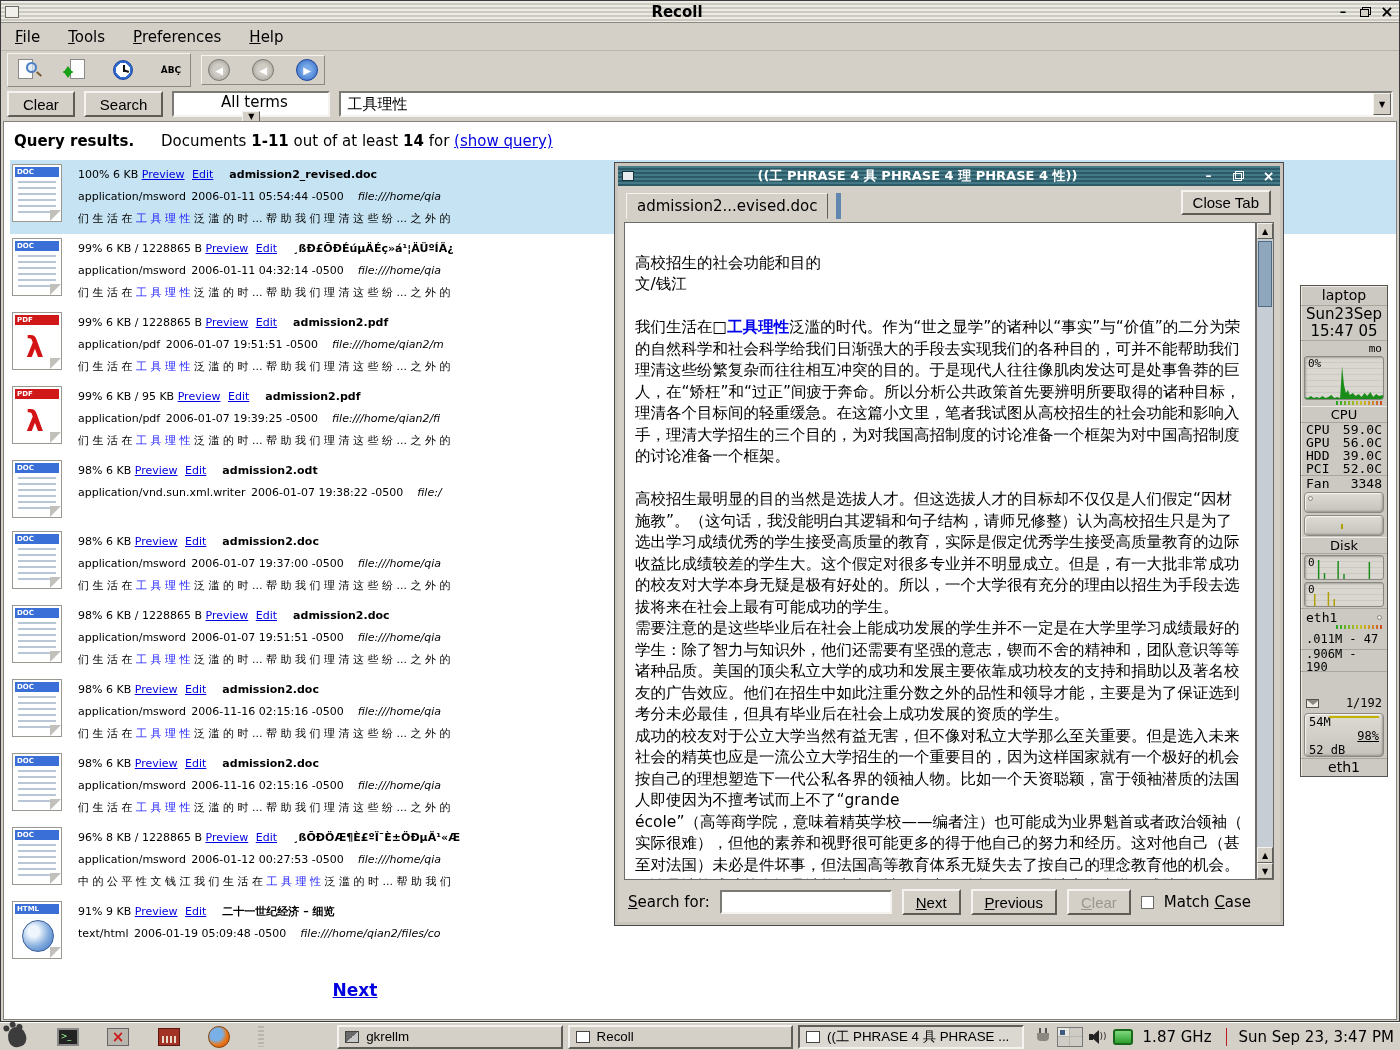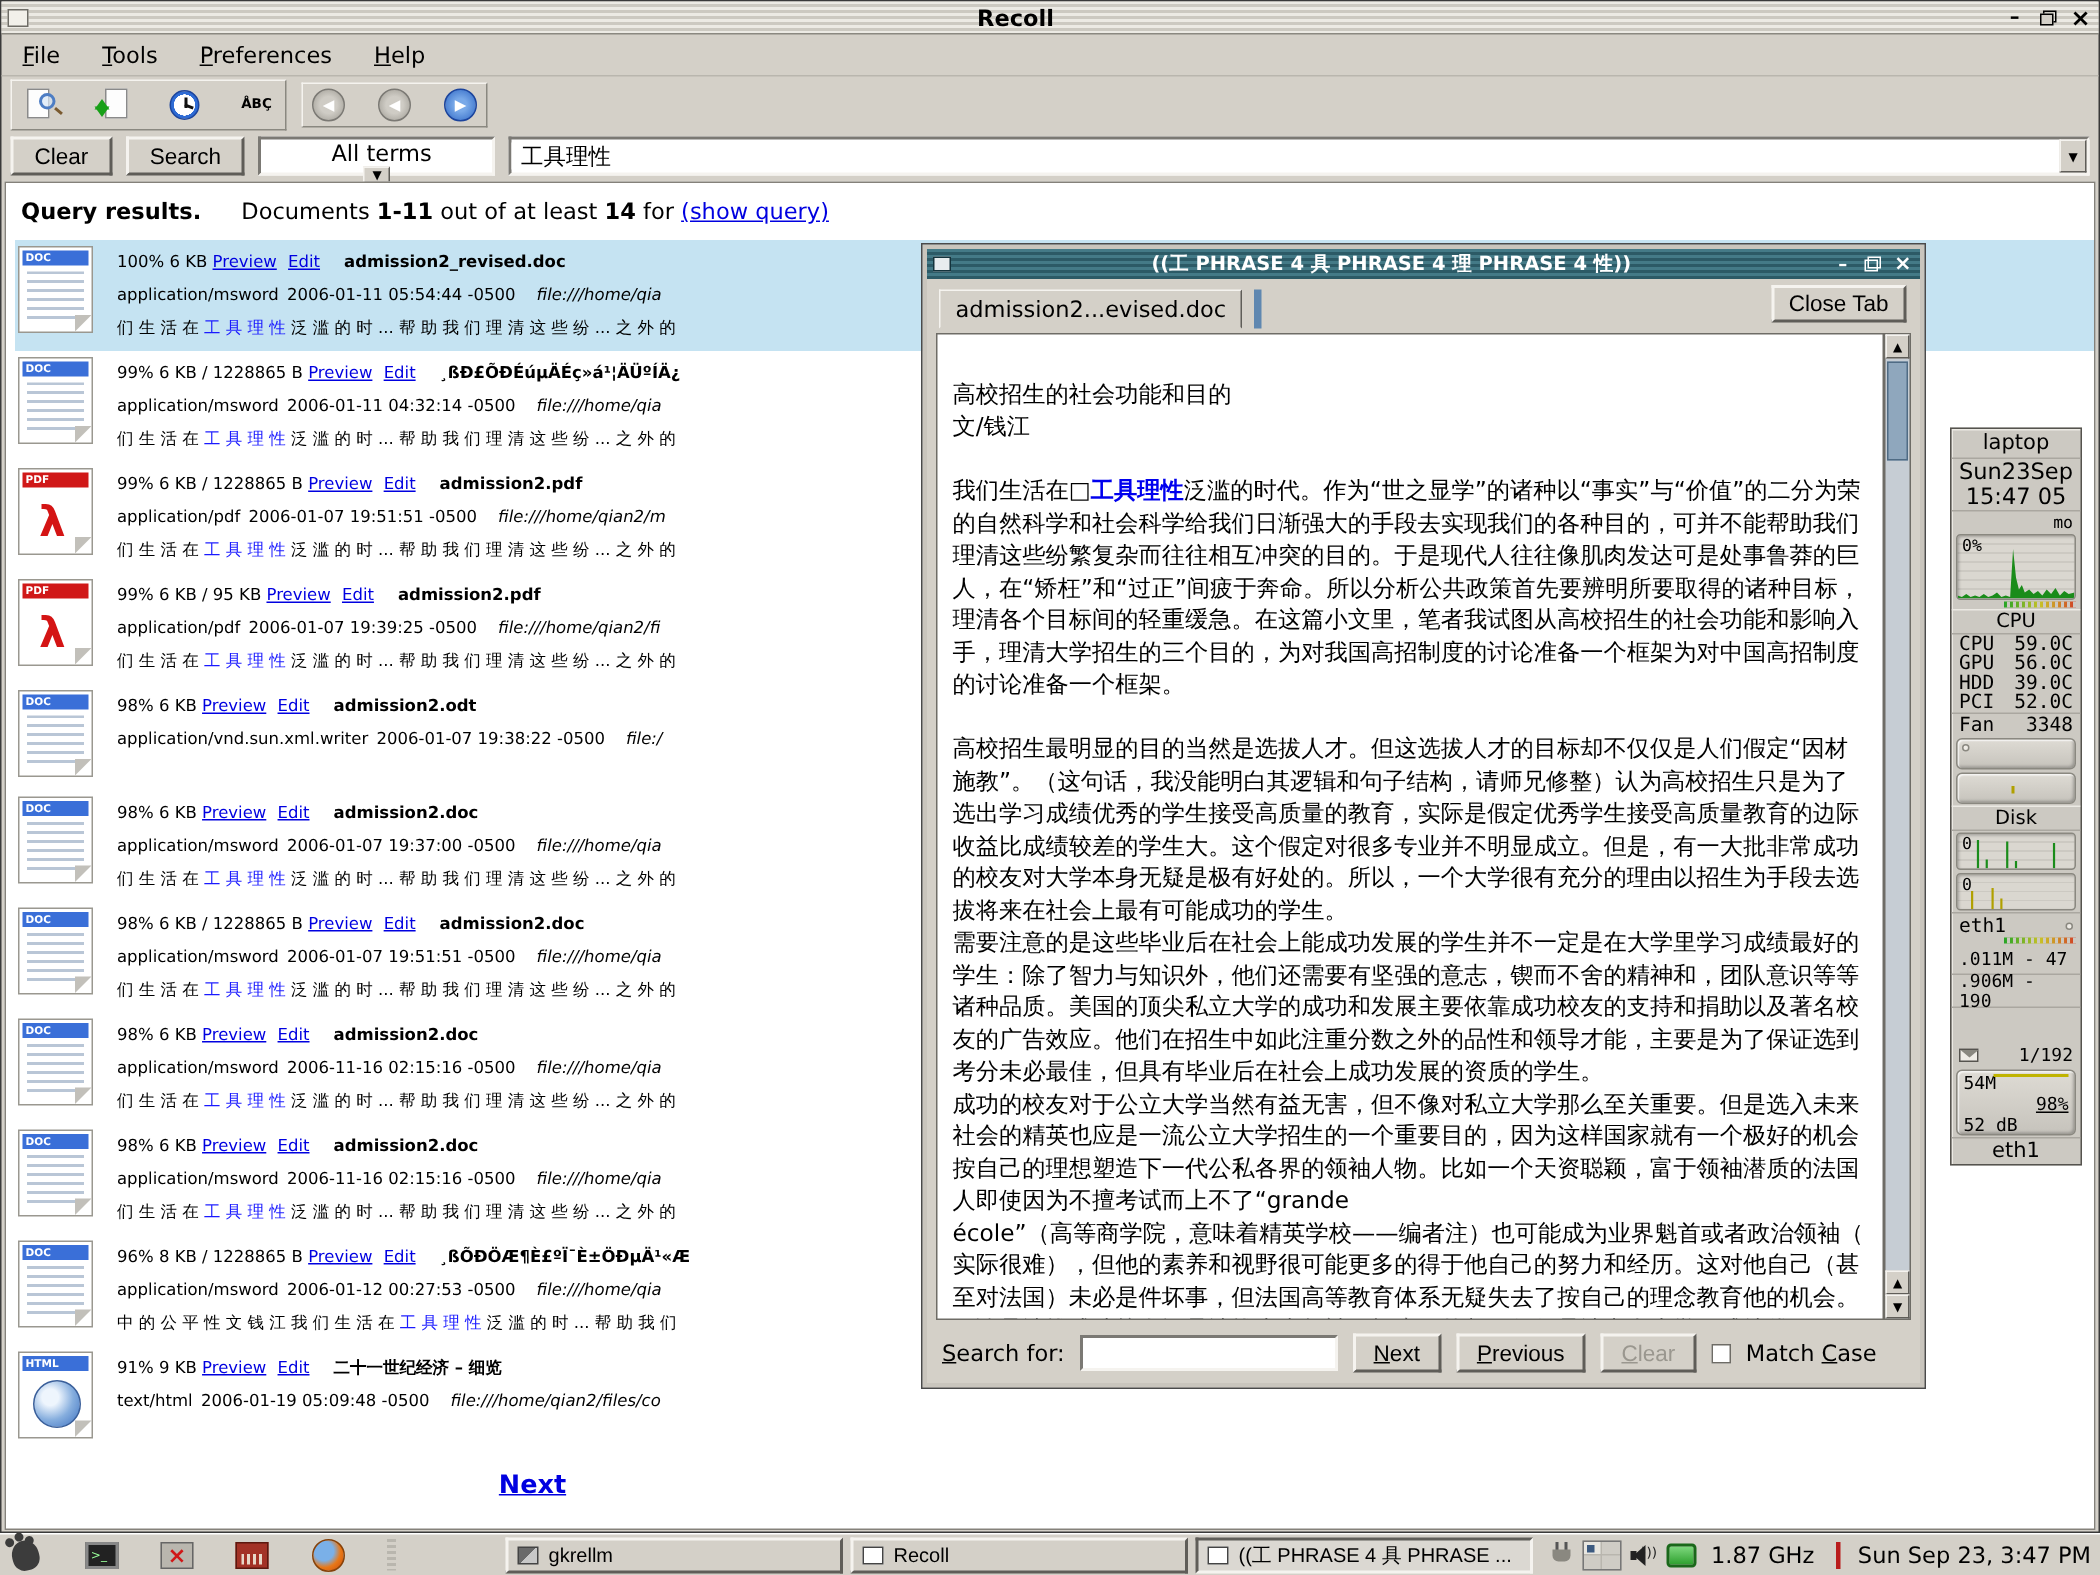--- a/index.html
+++ b/index.html
@@ -64,21 +64,21 @@
   .ricon.pdf .strip { background:#d01818; }
   .ricon .art { position:absolute; left:5px; right:5px; top:16px; bottom:5px; }
   .ricon.doc .art { background:repeating-linear-gradient(180deg,#b9c6d6 0 2px,transparent 2px 6px); }
   .ricon.pdf .art::before { content:"λ"; position:absolute; left:8px; top:2px; color:#d41414; font-size:28px; font-weight:bold; }
   .ricon.html .art::before { content:""; position:absolute; left:4px; top:2px; width:30px; height:30px; border-radius:50%; border:1px solid #3a5f9a; background:radial-gradient(circle at 35% 35%, #eef5fd 20%, #86aede 55%, #3a6fc0 100%); }
   .ricon .fold { position:absolute; right:0; bottom:0; width:0; height:0; border-style:solid; border-width:11px 11px 0 0; border-color:#c2c0ba transparent transparent transparent; }
   .rnext { text-align:center; width:690px; margin-top:12px; font-size:17px; font-weight:bold; }
 
   
   #preview { position:absolute; left:615px; top:163px; width:668px; height:762px; background:#d4d0c8; border:3px solid #c9c5bd; outline:1px solid #4a4a4a; }
-  .ptitle { height:20px; display:flex; align-items:center; gap:5px; padding:0 4px; color:#fff; font-weight:bold; font-size:13px;
+  .ptitle { height:20px; display:flex; align-items:center; gap:15px; padding:0 4px; color:#fff; font-weight:bold; font-size:13px;
     background:repeating-linear-gradient(180deg,#447a87 0 2px,#2c5a66 2px 4px); }
   .picon { width:12px; height:10px; background:#e8ecee; border:1px solid #14333c; }
   .ptitle .ptext { flex:1; text-align:center; white-space:nowrap; overflow:hidden; }
   .pbtn { width:15px; height:13px; display:flex; align-items:center; justify-content:center; font-weight:bold; font-size:12px; color:#fff; line-height:1; }
   .pbtn .ico-restore::before, .pbtn .ico-restore::after { border-color:#fff; background:transparent; }
   .ptabs { position:relative; height:33px; }
   .tab { position:absolute; left:8px; bottom:0; height:26px; display:flex; align-items:center; padding:0 10px; font-size:15px;
     background:#d4d0c8; border:1px solid; border-color:#f5f3ef #5f5d58 transparent #f5f3ef; }
   .tabmark { position:absolute; left:218px; bottom:0; width:5px; height:26px; background:#5f87b0; }
   .closetab { position:absolute; right:9px; top:4px; height:25px; padding:0 10px; }
@@ -147,21 +147,21 @@
   .wsw { width:26px; height:20px; display:grid; grid-template-columns:1fr 1fr; grid-template-rows:1fr 1fr; border:1px solid #777; background:#b9b6ae; gap:1px; }
   .wsw span { background:#cfccc5; position:relative; }
   .wsw span.cur { background:#e8e6e0; }
   .wsw span.cur::after { content:""; position:absolute; left:2px; top:2px; width:5px; height:5px; background:#3c5a80; }
   .vol { position:relative; width:18px; height:18px; }
   .vol::before { content:""; position:absolute; left:0; top:6px; width:4px; height:6px; background:#222; }
   .vol::after { content:""; position:absolute; left:2px; top:2px; border-top:7px solid transparent; border-bottom:7px solid transparent; border-right:8px solid #222; }
   .vol .waves { position:absolute; right:0; top:3px; font-size:9px; color:#222; }
   .chip { width:20px; height:16px; background:linear-gradient(180deg,#7ed87e,#2ea02e); border:2px solid #1a681a; border-radius:3px; }
   .freq { margin-left:4px; white-space:nowrap; }
-  .clocktxt { margin-left:14px; padding-left:12px; border-left:3px solid #b91c1c; white-space:nowrap; }
+  .clocktxt { margin-left:14px; padding-left:12px; border-left:1px solid #b91c1c; white-space:nowrap; }
 </style>
 </head>
 <body>
 
 <div id="main">
   <div class="titlebar">
     <span class="wicon"></span>
     <span class="ttext">Recoll</span>
     <span class="tbtns">
       <span class="tbtn">–</span>

